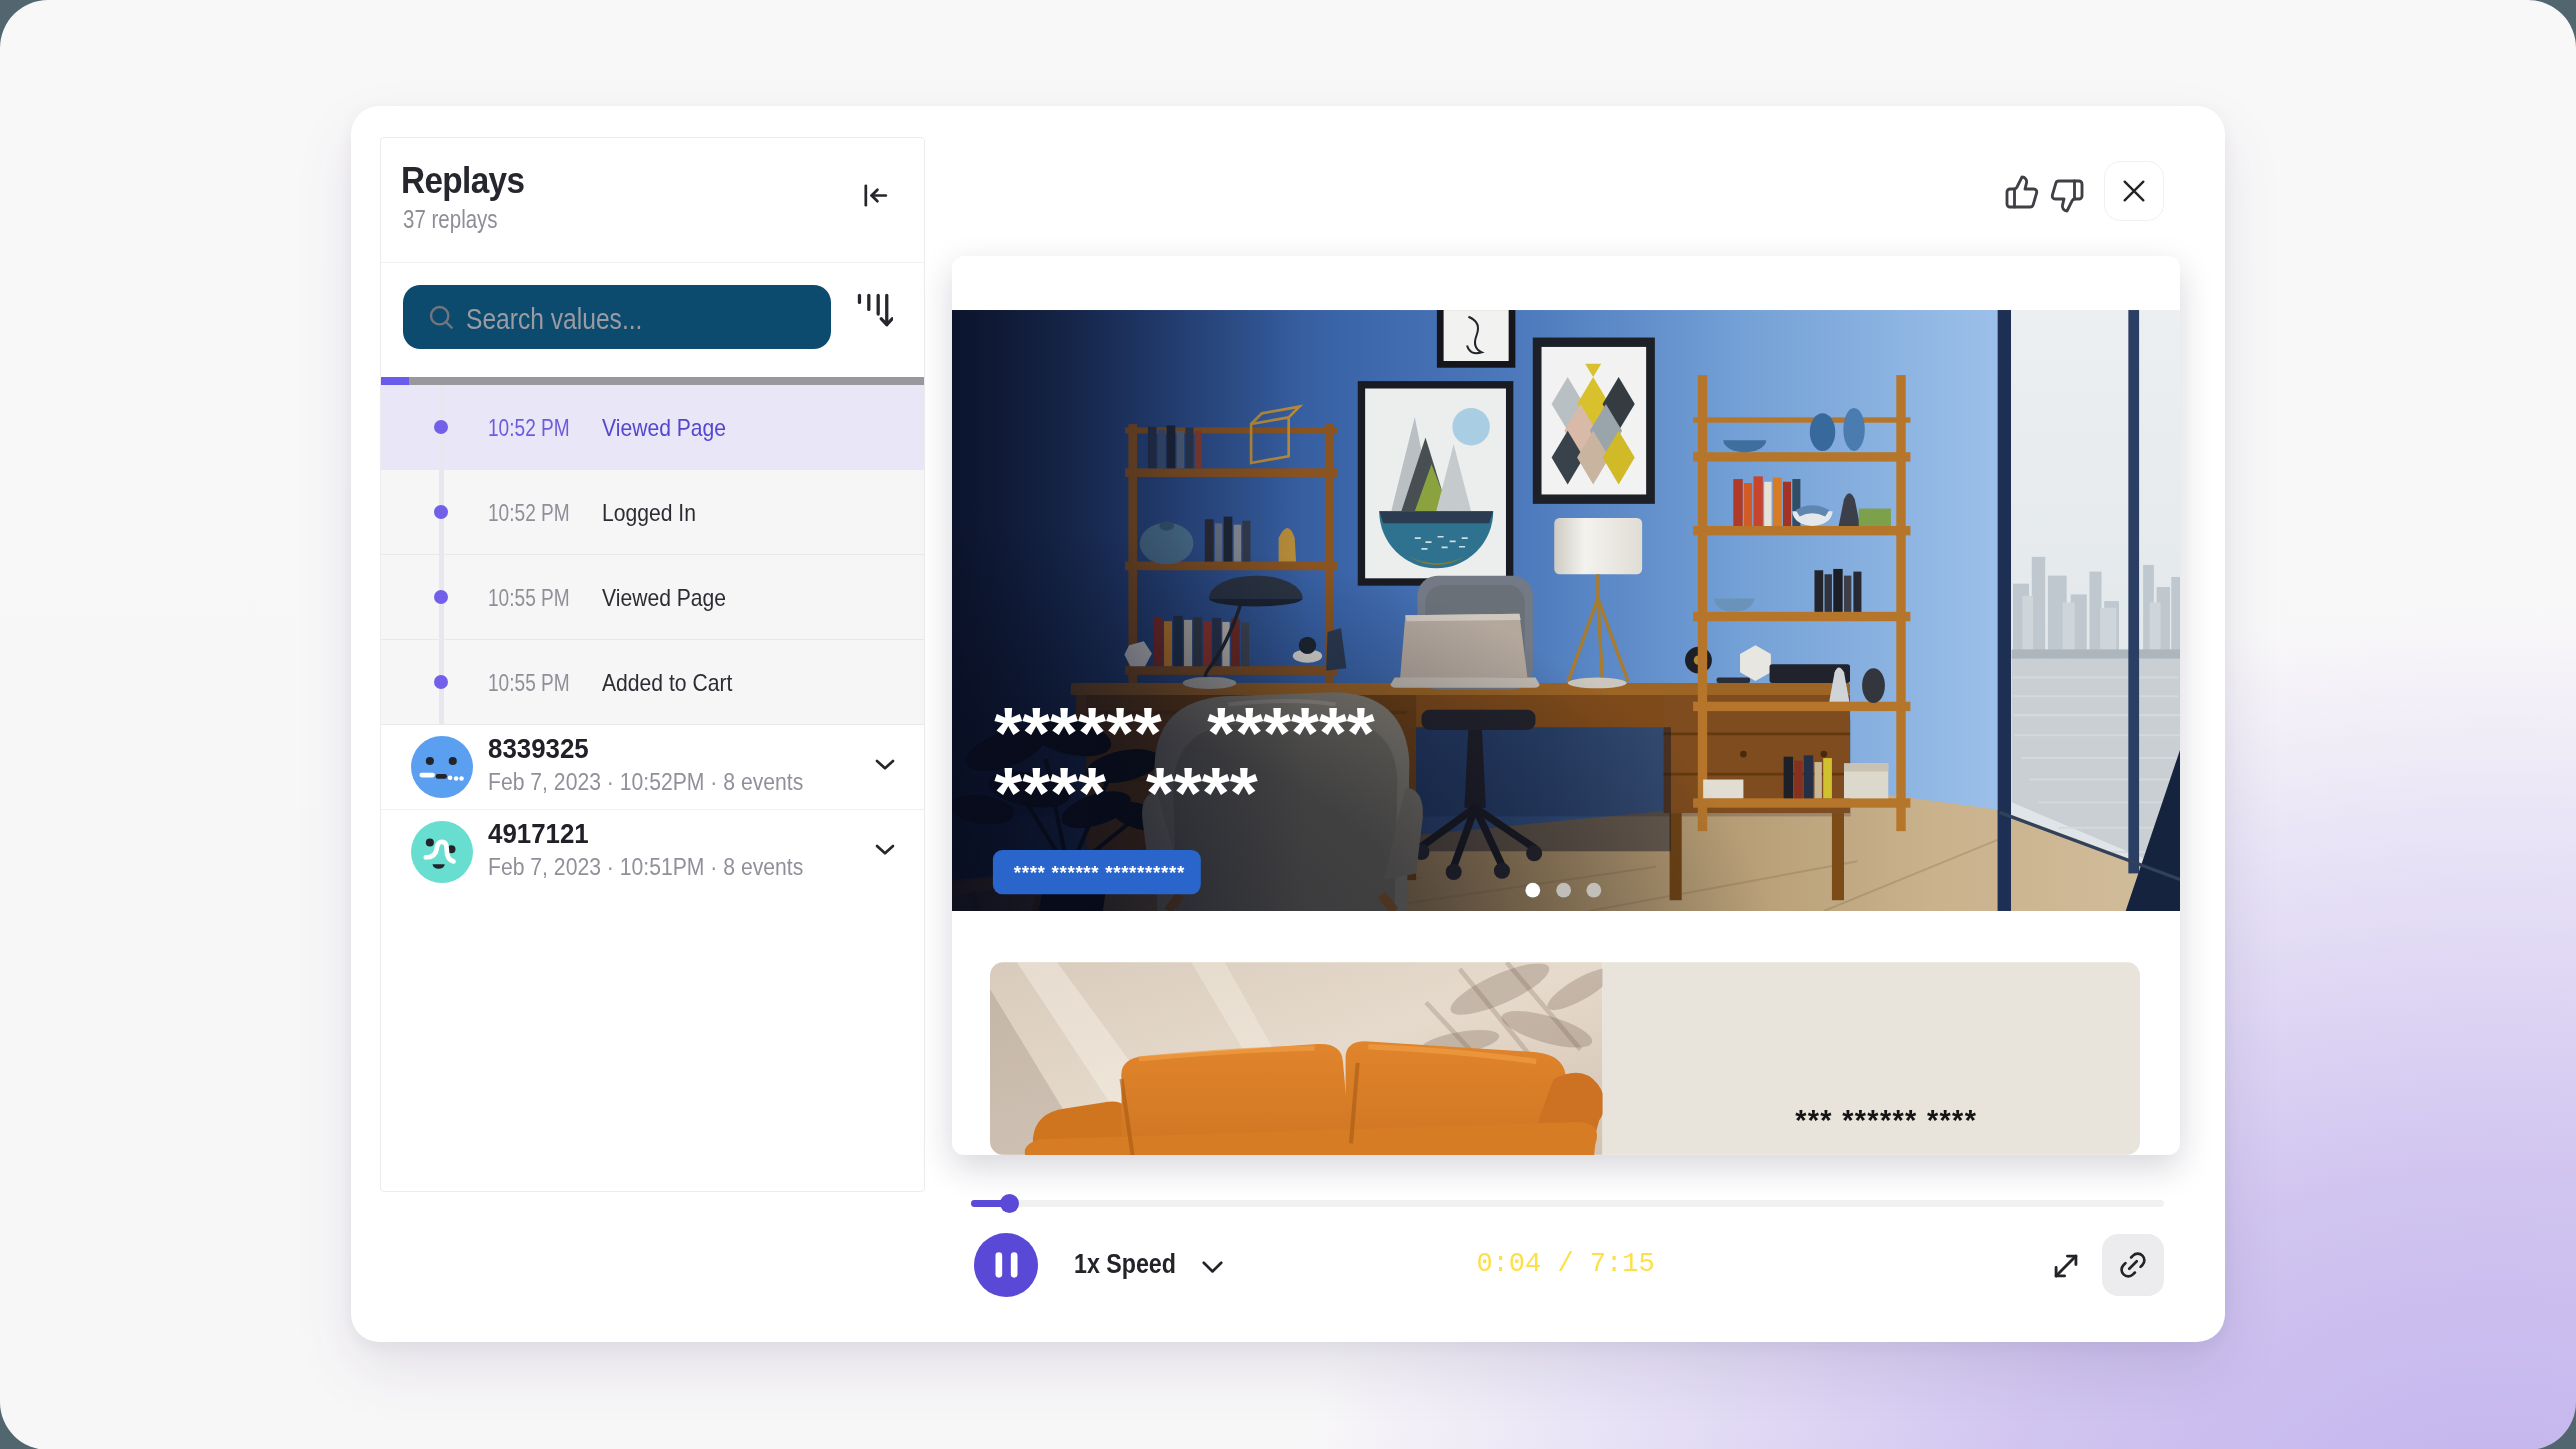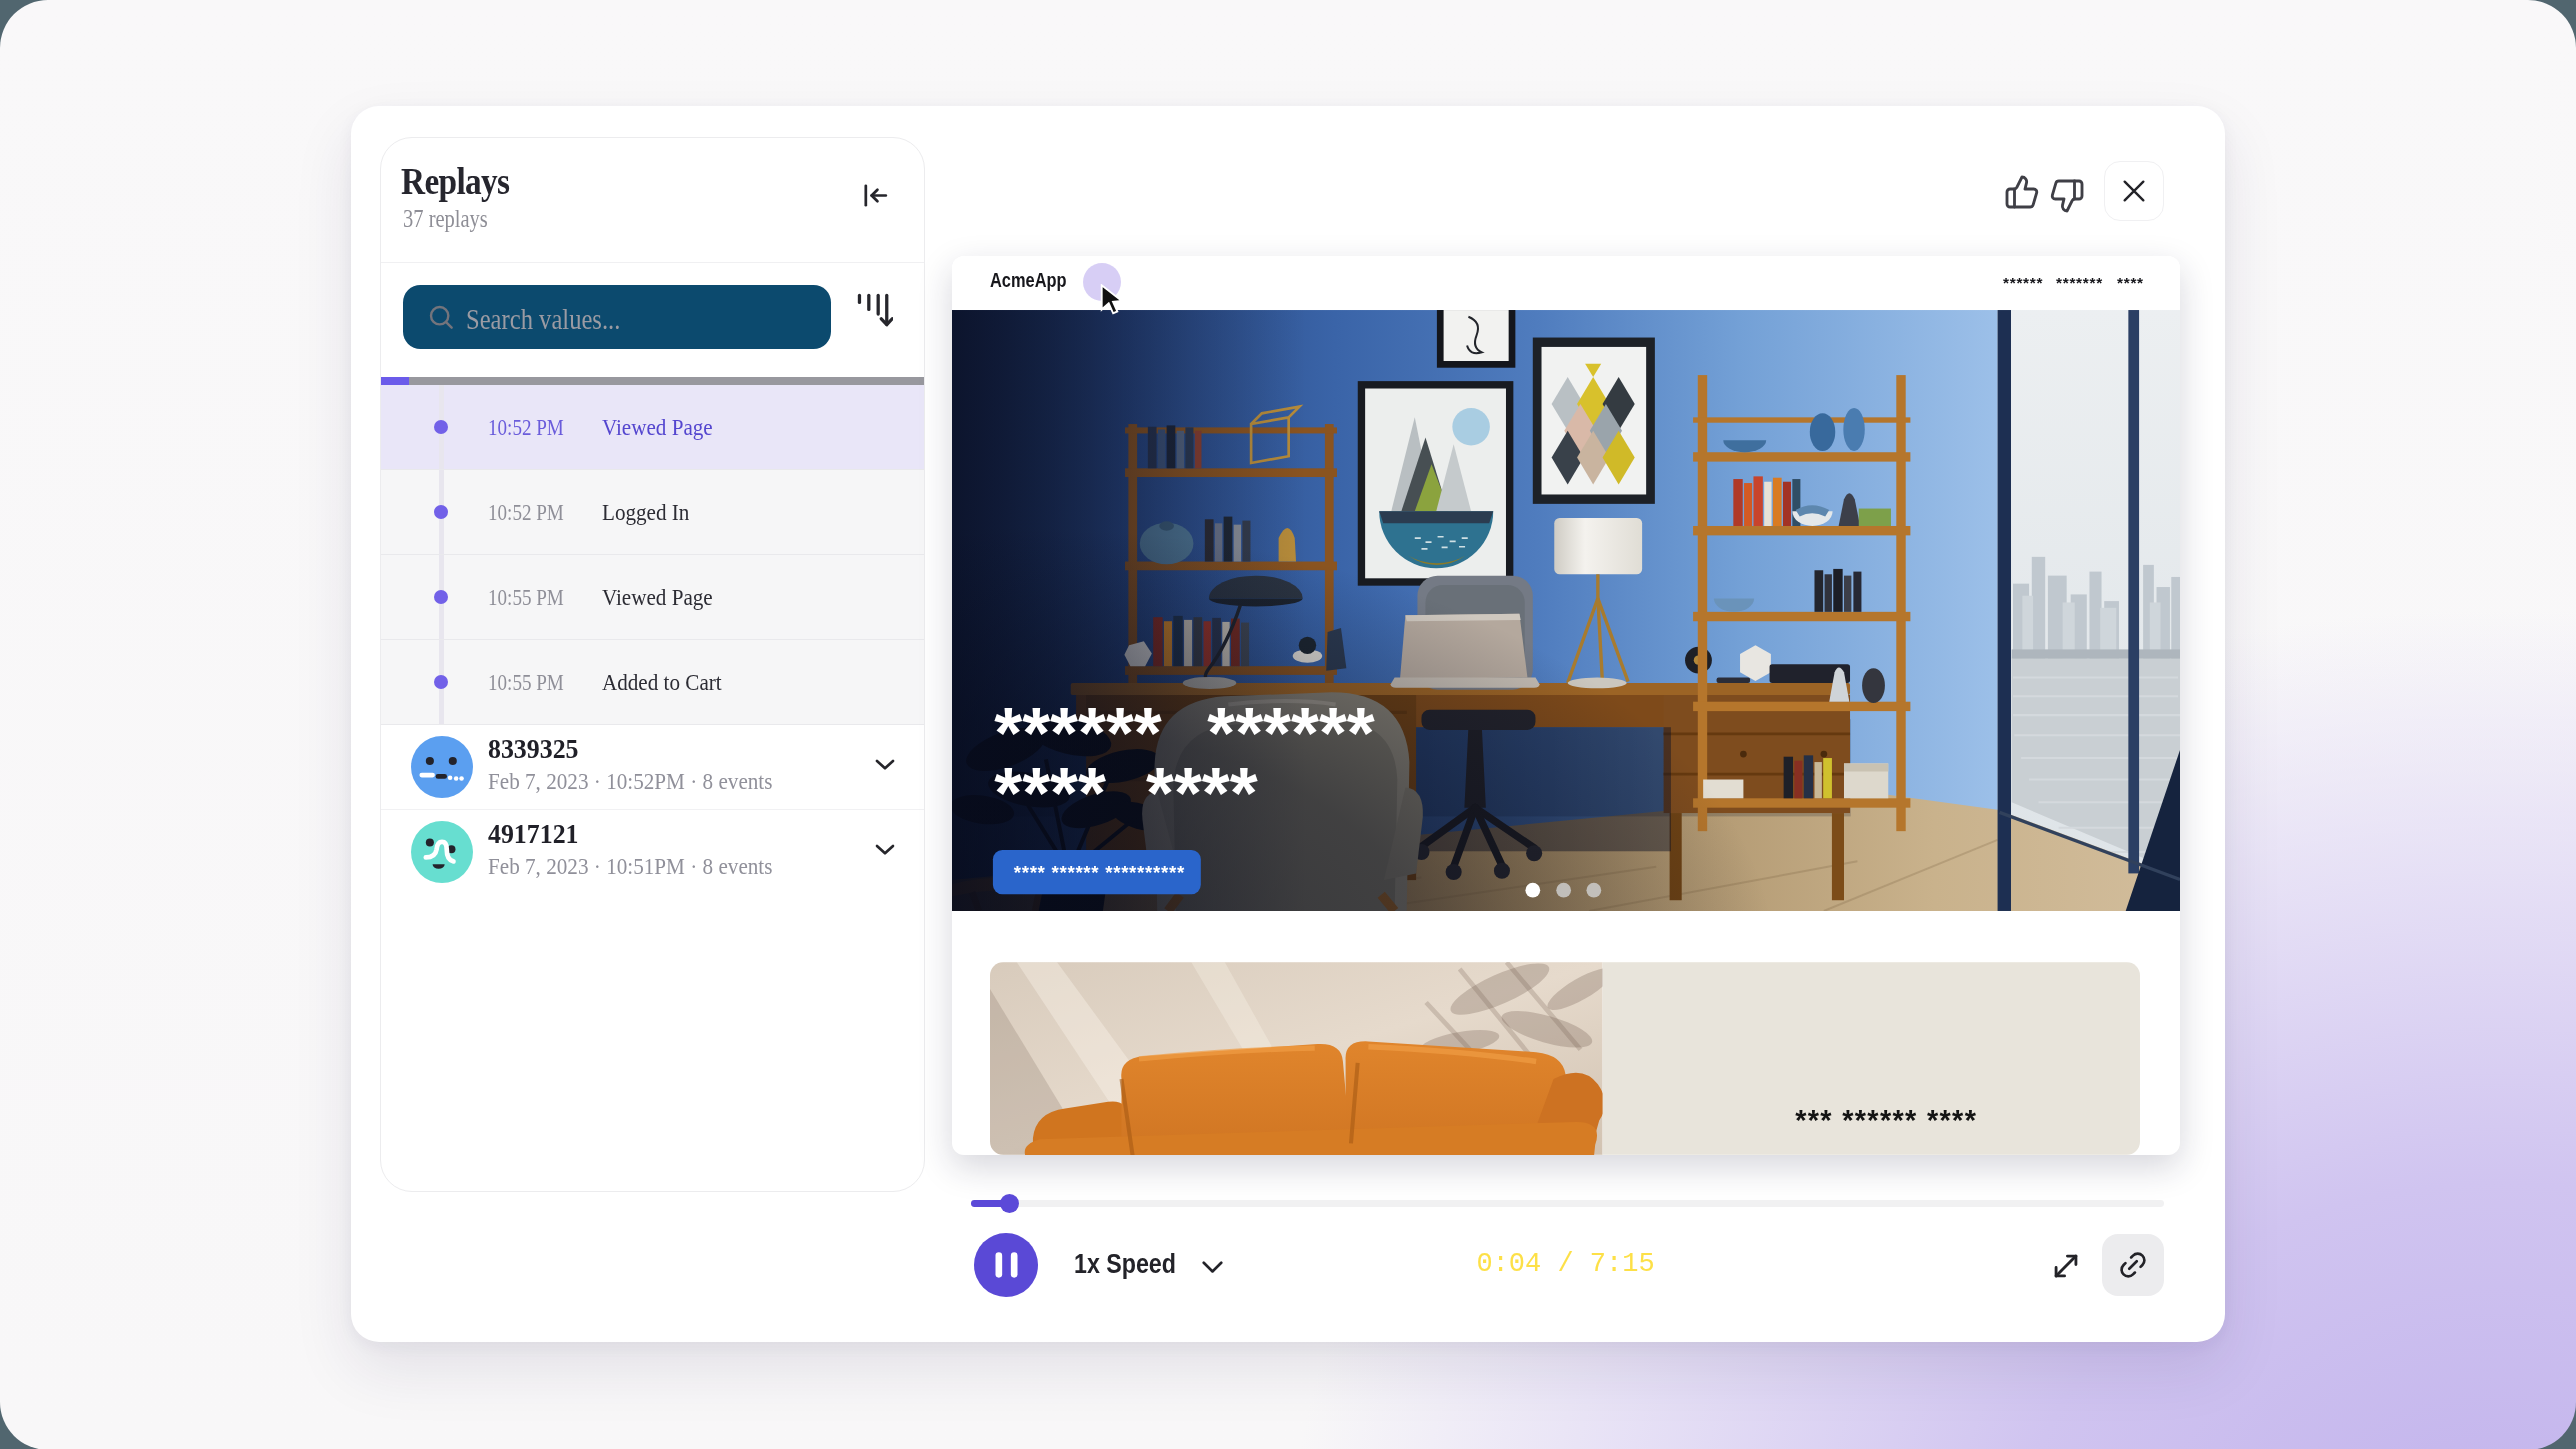--- a/index.html
+++ b/index.html
@@ -6,21 +6,21 @@
   html,body { width:2576px; height:1450px; overflow:hidden; }
   body { background:#51666f; font-family:"Liberation Sans", sans-serif; position:relative; }
   .canvas { position:absolute; left:0; top:0; width:2576px; height:1450px; border-radius:48px;
     background:
       radial-gradient(1610px 1275px at 97% 108%, #c1b2ec 0%, #d0c4f0 30%, rgba(226,219,245,0.8) 55%, rgba(248,247,248,0) 75%),
       linear-gradient(180deg, #f9f8f9 0%, #f8f7f8 100%);
   }
   .card { position:absolute; left:351px; top:106px; width:1874px; height:1236px; background:#ffffff;
     border-radius:28px; box-shadow:0 27px 60px rgba(40,30,80,0.10), 0 4px 16px rgba(40,30,80,0.05); }
   .panel { position:absolute; left:380px; top:137px; width:545px; height:1055px; background:#fff;
-    border:1.3px solid #ececee; border-radius:32px; overflow:hidden;font-family:Liberation Serif, serif; }
+    border:1.3px solid #ececee; border-radius:4px; overflow:hidden; }
   .cx { display:inline-block; transform-origin:0 50%; white-space:nowrap; }
   
   .p-head { position:absolute; left:0; top:0; width:100%; height:125px; border-bottom:1.3px solid #f0f0f2; }
   .p-title { position:absolute; left:20px; top:21.5px; font-size:37px; font-weight:700; color:#26262e; letter-spacing:-0.7px; transform:scaleX(.90); }
   .p-sub { position:absolute; left:21.5px; top:67px; font-size:25px; color:#8e8e96; transform:scaleX(.82); }
   .searchwrap { position:absolute; left:0; top:125px; width:100%; height:115px; border-bottom:1.3px solid #f0f0f2; }
   .searchbox { position:absolute; left:22px; top:21.5px; width:428px; height:64px; background:#0c4a6e; border-radius:17.4px; }
   .searchtxt { position:absolute; left:63px; top:17px; font-size:30px; color:#9b9ba3; transform:scaleX(.82); }
   .rows { position:absolute; left:0; top:239px; width:100%; }
   .sess { position:relative; width:100%; height:85px; border-bottom:1.3px solid #f1f1f3; }
@@ -161,30 +161,20 @@
     <path d="M17 14V2"></path>
     <path d="M9 18.12L10 14H4.17a2 2 0 0 1-1.92-2.56l2.33-8A2 2 0 0 1 6.5 2H20a2 2 0 0 1 2 2v8a2 2 0 0 1-2 2h-2.76a2 2 0 0 0-1.79 1.11L12 22a3.13 3.13 0 0 1-3-3.88z"></path>
   </svg>
 <div class="xbtn">
     <svg style="position:absolute;left:17.4px;top:17.4px" width="24" height="24" viewBox="0 0 36 36" stroke="#232328" stroke-width="3.6" stroke-linecap="round">
       <path d="M4 4l28 28M32 4L4 32"></path>
     </svg>
   </div>
 
 <div class="viewport">
-  <div class="vbar">
-    <div class="acme cx">AcmeApp</div>
-    <div class="halo"></div>
-    <div class="navmask" style="left:1051px">******</div>
-    <div class="navmask" style="left:1104px">*******</div>
-    <div class="navmask" style="left:1165px">****</div>
-    <svg style="position:absolute;left:147px;top:28px;z-index:5" width="31" height="35" viewBox="0 0 23 26">
-        <path d="M2 1 L2 19 L7.2 14.4 L10.5 21.8 L13.6 20.4 L10.4 13.2 L17 12.6 Z" fill="#111" stroke="#fff" stroke-width="1.4"></path>
-      </svg>
-  </div>
   <svg class="hero" width="1228" height="601" viewBox="0 0 1831 896">
     <defs>
       <linearGradient id="wall" x1="0" y1="0" x2="1" y2="0">
         <stop offset="0" stop-color="#1b2e54"></stop>
           <stop offset="0.16" stop-color="#27457e"></stop>
         <stop offset="0.36" stop-color="#3a64a8"></stop>
           <stop offset="0.55" stop-color="#4f7cbe"></stop>
         <stop offset="0.74" stop-color="#73a0d6"></stop>
           <stop offset="1" stop-color="#9fc2ea"></stop>
       </linearGradient>

